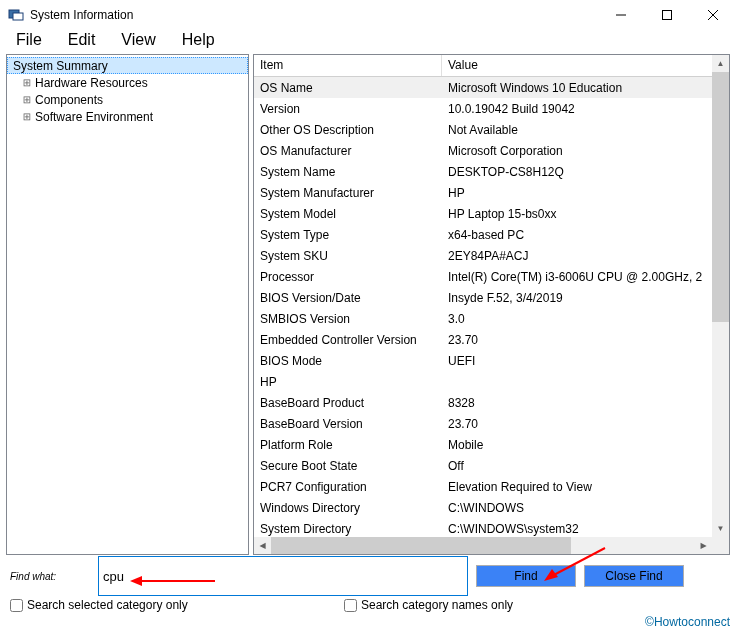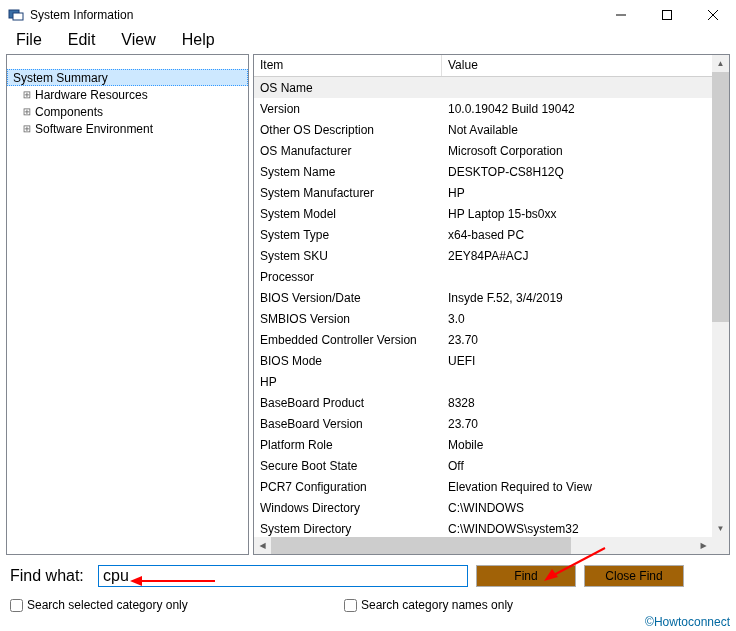--- a/index.html
+++ b/index.html
@@ -21,21 +21,21 @@
     padding: 0 0 0 8px;
     background: #fff;
   }
   .titlebar .app-icon { width: 16px; height: 16px; margin-right: 6px; display:inline-flex; align-items:center; justify-content:center;}
   .titlebar .title { flex: 1; font-size: 12px; }
   .win-controls { display: flex; height: 100%; }
   .win-btn { width: 46px; height: 30px; display:flex; align-items:center; justify-content:center; font-size:10px;}
   .menubar { height: 20px; padding: 0 4px; display:flex; gap:2px; align-items:center; font-size:16px;}
   .menubar span { padding: 2px 6px; }
   .panes { display:flex; height: 505px; padding: 4px 6px 0 6px; gap:4px;}
-  .tree-pane { width: 243px; border:1px solid #828790; background:#fff; padding:14px 0; overflow:auto;}
+  .tree-pane { width: 243px; border:1px solid #828790; background:#fff; padding:2px 0; overflow:auto;}
   .tree-row { display:flex; align-items:center; height:17px; padding-left:6px; font-size:12px;}
   .tree-row.selected { background:#cde8ff; border:1px dotted #3399ff; padding-left:5px;}
   .tree-expander { width:12px; text-align:center; color:#666; font-size:10px; margin-right:2px;}
   .list-wrap { flex:1; border:1px solid #828790; position:relative; background:#fff;}
   .list-header { display:flex; height:22px; background:#fff; border-bottom:1px solid #d0d0d0;}
   .list-header .hcell { padding:3px 6px; font-size:12px; border-right:1px solid #e0e0e0;}
   .hcell.item { width:188px;}
   .hcell.value { flex:1;}
   .list-body { position:absolute; top:22px; left:0; right:17px; bottom:17px; overflow:hidden;}
   .list-row { display:flex; height:21px; align-items:center; font-size:12px;}
@@ -45,23 +45,23 @@
   .vscroll { position:absolute; right:0; top:0; bottom:17px; width:17px; background:#f0f0f0; display:flex; flex-direction:column;}
   .hscroll { position:absolute; left:0; right:17px; bottom:0; height:17px; background:#f0f0f0; display:flex;}
   .sbtn { width:17px; height:17px; display:flex; align-items:center; justify-content:center; font-size:8px; color:#606060; background:#f0f0f0;}
   .vscroll .track { flex:1; position:relative;}
   .vscroll .thumb { position:absolute; left:0; right:0; top:0; height:250px; background:#cdcdcd;}
   .hscroll .track { flex:1; position:relative;}
   .hscroll .thumb { position:absolute; top:0; bottom:0; left:0; width:300px; background:#cdcdcd;}
   .corner { position:absolute; right:0; bottom:0; width:17px; height:17px; background:#f0f0f0;}
   .find-area { padding: 8px 10px 4px 10px; }
   .find-row { display:flex; align-items:center; height:26px; gap:8px;}
-  .find-label { width:80px; font-size:16px;}
-  .find-input { flex:1; max-width:370px; height:22px; border:1px solid #0078d7; padding:0 4px; font-size:16px; font-family:inherit; outline:none;}
-  .btn { width:100px; height:22px; background:#a16207; border:1px solid #adadad; font-size:12px; font-family:inherit; cursor:pointer; padding:0;}
+  .find-label { width:80px; font-size:10px;font-style:italic;}
+  .find-input { flex:1; max-width:370px; height:40px; border:1px solid #0078d7; padding:0 4px; font-size:13px; font-family:inherit; outline:none;}
+  .btn { width:100px; height:22px; background:#3b82f6; border:1px solid #adadad; font-size:12px; font-family:inherit; cursor:pointer; padding:0;}
   .check-row { display:flex; align-items:center; gap:4px; margin-top:9px;}
   .check-row .cgroup { display:flex; align-items:center; gap:4px;}
   .cgroup.first { width:330px;}
   input[type=checkbox] { width:13px; height:13px; margin:0;}
   .arrow { position:absolute; pointer-events:none; }
   .watermark { position:absolute; right:6px; bottom:2px; font-size:12px; color:#0369a1;}
 </style>
 </head>
 <body>
 
@@ -120,20 +120,21 @@
   </div>
 
   <div class="list-wrap">
     <div class="list-header">
       <div class="hcell item">Item</div>
       <div class="hcell value">Value</div>
     </div>
     <div class="list-body" id="list-body">
         <div class="list-row sel">
           <div class="cell-item">OS Name</div>
+          <div class="cell-value">Microsoft Windows 10 Education</div>
         </div>
         <div class="list-row">
           <div class="cell-item">Version</div>
           <div class="cell-value">10.0.19042 Build 19042</div>
         </div>
         <div class="list-row">
           <div class="cell-item">Other OS Description</div>
           <div class="cell-value">Not Available</div>
         </div>
         <div class="list-row">
@@ -155,20 +156,21 @@
         <div class="list-row">
           <div class="cell-item">System Type</div>
           <div class="cell-value">x64-based PC</div>
         </div>
         <div class="list-row">
           <div class="cell-item">System SKU</div>
           <div class="cell-value">2EY84PA#ACJ</div>
         </div>
         <div class="list-row">
           <div class="cell-item">Processor</div>
+          <div class="cell-value">Intel(R) Core(TM) i3-6006U CPU @ 2.00GHz, 2</div>
         </div>
         <div class="list-row">
           <div class="cell-item">BIOS Version/Date</div>
           <div class="cell-value">Insyde F.52, 3/4/2019</div>
         </div>
         <div class="list-row">
           <div class="cell-item">SMBIOS Version</div>
           <div class="cell-value">3.0</div>
         </div>
         <div class="list-row">

